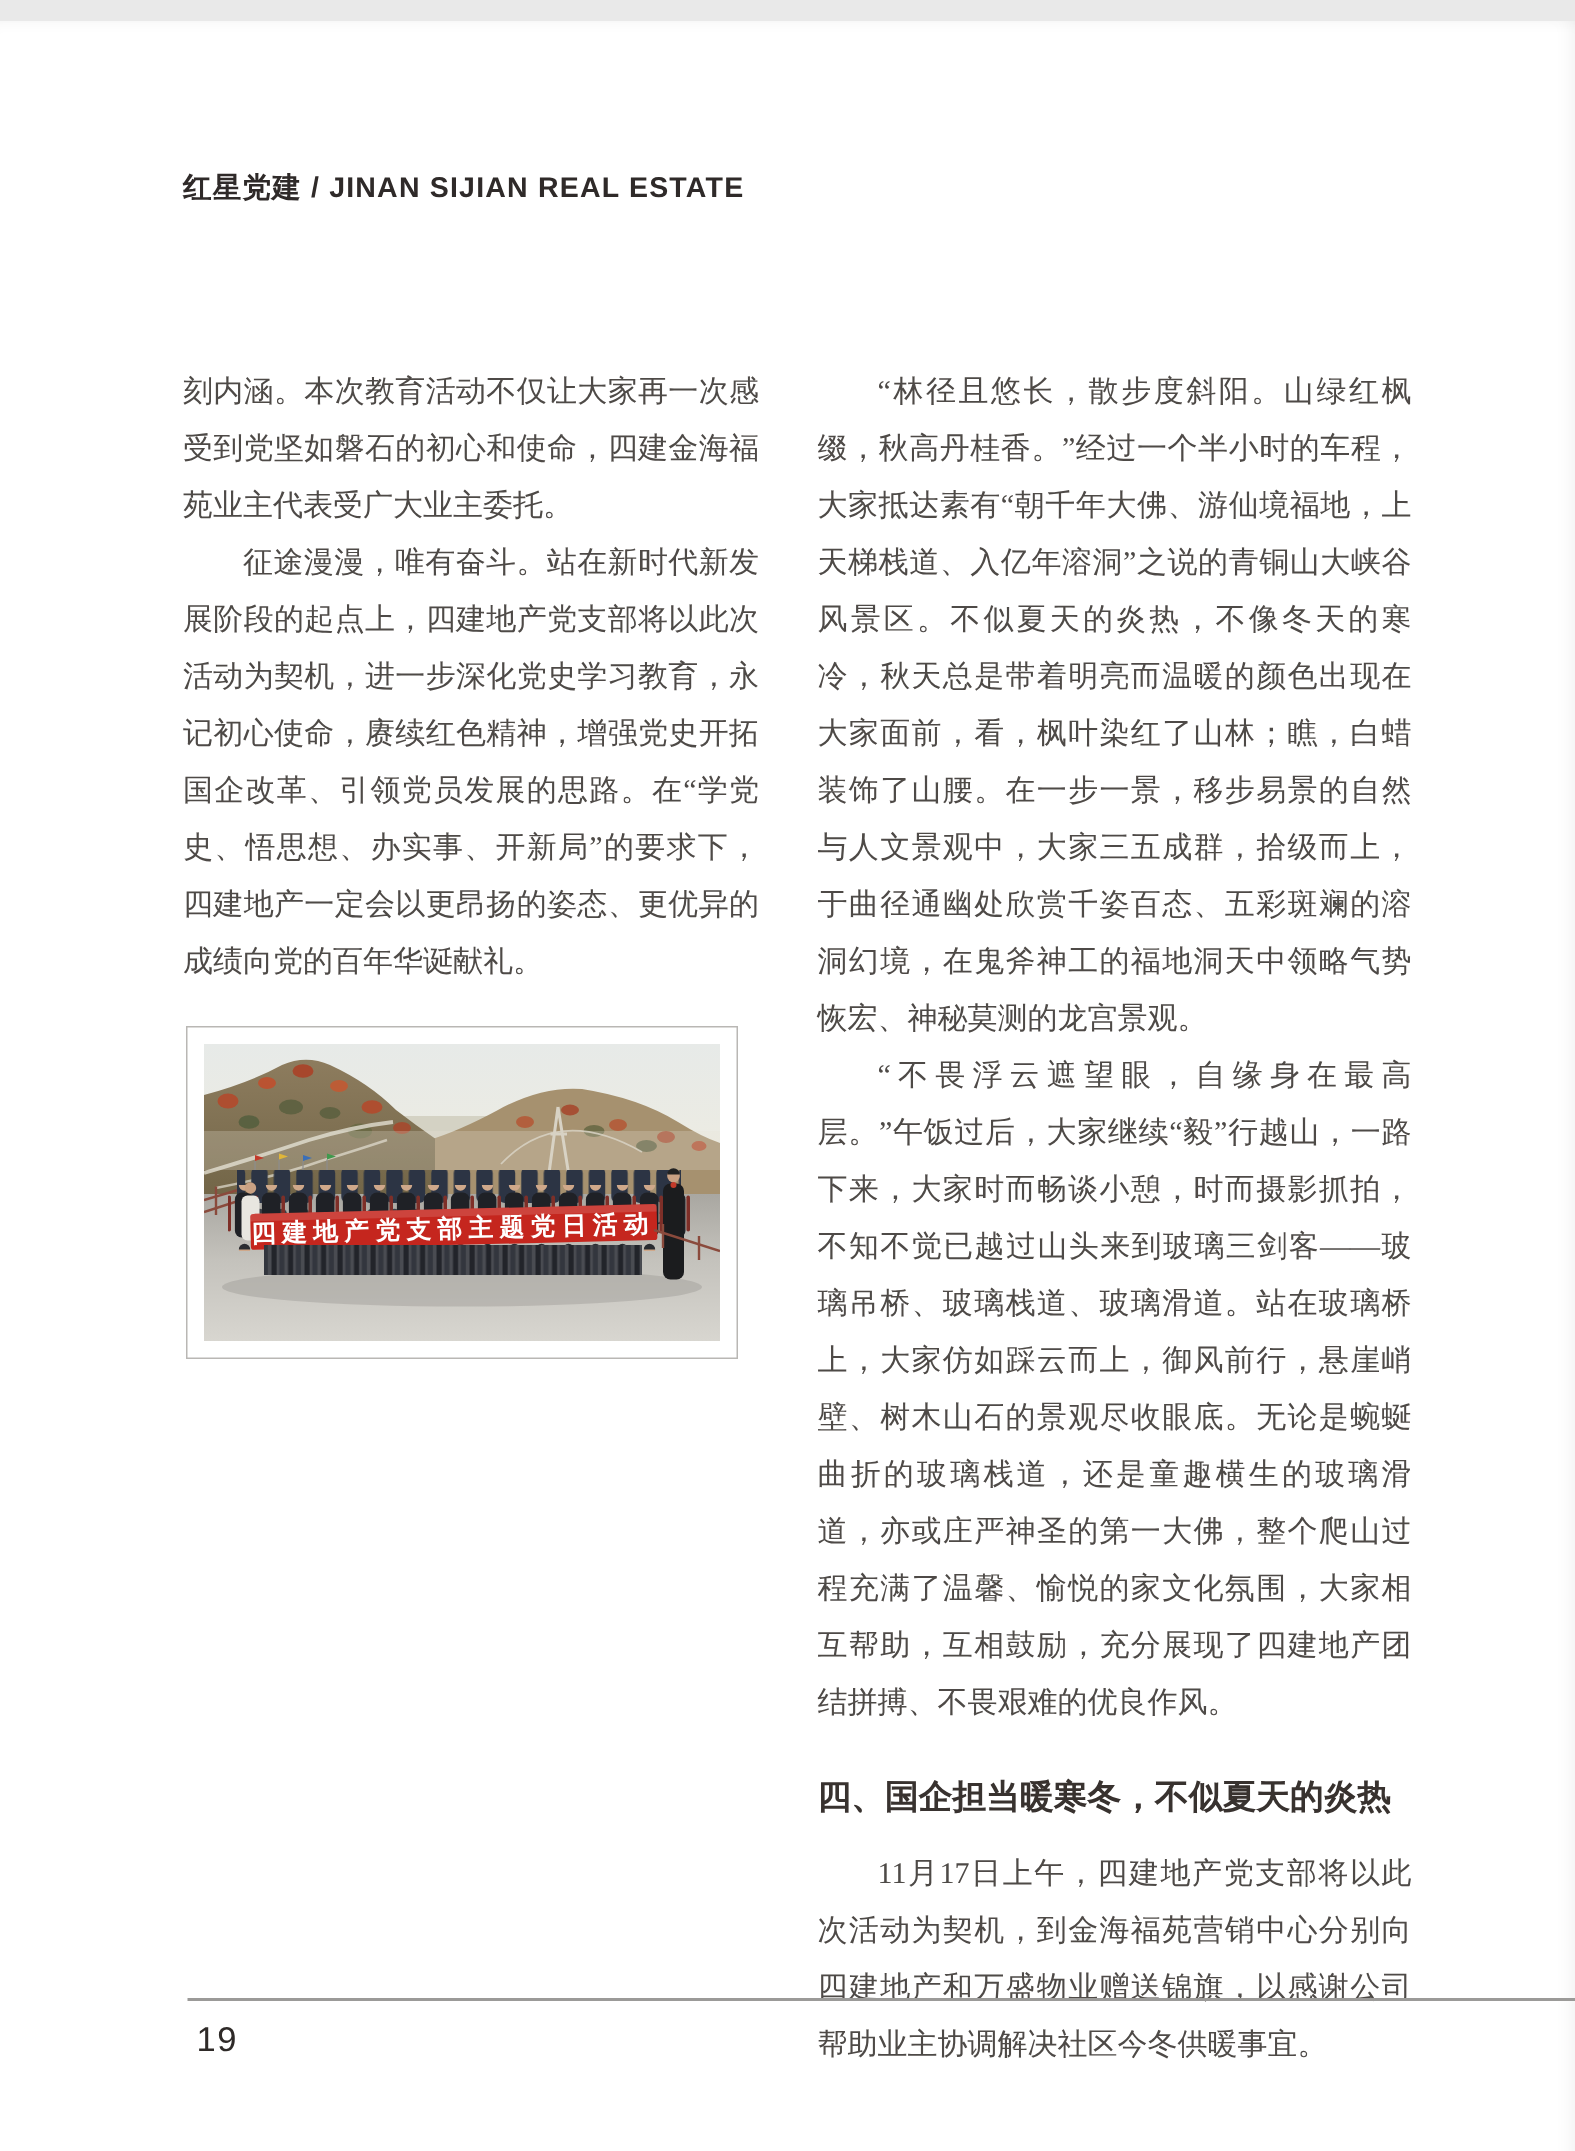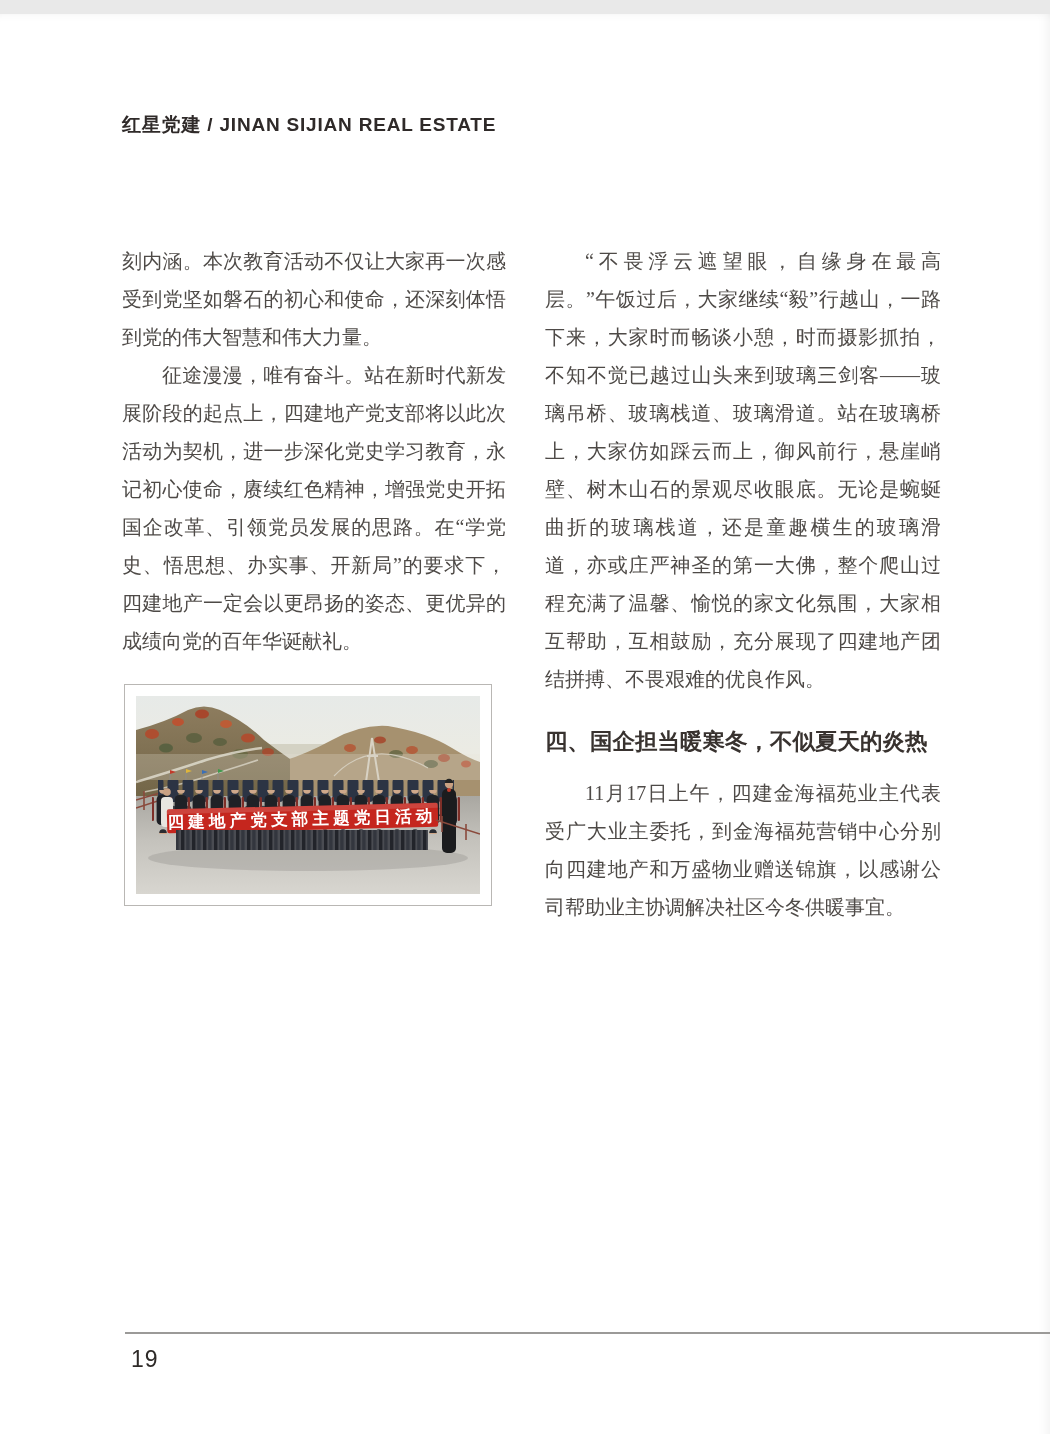--- a/index.html
+++ b/index.html
@@ -57,21 +57,21 @@
 </head>
 <body>
 
 <div class="page">
 
   <div class="header">
     <span>红星党建 / JINAN SIJIAN REAL ESTATE</span>
   </div>
 
   <div class="col col-left">
-    <p class="body-text no-indent">刻内涵。本次教育活动不仅让大家再一次感受到党坚如磐石的初心和使命，还深刻体悟到党的伟大智慧和伟大力量。</p>
+    <p class="body-text no-indent">刻内涵。本次教育活动不仅让大家再一次感受到党坚如磐石的初心和使命，四建金海福苑业主代表受广大业主委托。</p>
     <p class="body-text">征途漫漫，唯有奋斗。站在新时代新发展阶段的起点上，四建地产党支部将以此次活动为契机，进一步深化党史学习教育，永记初心使命，赓续红色精神，增强党史开拓国企改革、引领党员发展的思路。在“学党史、悟思想、办实事、开新局”的要求下，四建地产一定会以更昂扬的姿态、更优异的成绩向党的百年华诞献礼。</p>
 
     <figure class="photo-frame">
       <svg width="344" height="198" viewBox="0 0 344 198">
         <defs>
           <linearGradient id="sky" x1="0" y1="0" x2="0" y2="1">
             <stop offset="0" stop-color="#e7eae8"></stop>
             <stop offset="1" stop-color="#efecdf"></stop>
           </linearGradient>
           <linearGradient id="mtnL" x1="0" y1="0" x2="0" y2="1">
@@ -187,21 +187,22 @@
         <g stroke="#8a4a3c" stroke-width="1.6">
           <line x1="300" y1="124" x2="344" y2="138"></line>
           <line x1="306" y1="120" x2="306" y2="136"></line>
           <line x1="330" y1="128" x2="330" y2="144"></line>
         </g>
       </svg>
     </figure>
   </div>
 
   <div class="col col-right">
+    <p class="body-text">“林径且悠长，散步度斜阳。山绿红枫缀，秋高丹桂香。”经过一个半小时的车程，大家抵达素有“朝千年大佛、游仙境福地，上天梯栈道、入亿年溶洞”之说的青铜山大峡谷风景区。不似夏天的炎热，不像冬天的寒冷，秋天总是带着明亮而温暖的颜色出现在大家面前，看，枫叶染红了山林；瞧，白蜡装饰了山腰。在一步一景，移步易景的自然与人文景观中，大家三五成群，拾级而上，于曲径通幽处欣赏千姿百态、五彩斑斓的溶洞幻境，在鬼斧神工的福地洞天中领略气势恢宏、神秘莫测的龙宫景观。</p>
     <p class="body-text">“不畏浮云遮望眼，自缘身在最高层。”午饭过后，大家继续“毅”行越山，一路下来，大家时而畅谈小憩，时而摄影抓拍，不知不觉已越过山头来到玻璃三剑客——玻璃吊桥、玻璃栈道、玻璃滑道。站在玻璃桥上，大家仿如踩云而上，御风前行，悬崖峭壁、树木山石的景观尽收眼底。无论是蜿蜒曲折的玻璃栈道，还是童趣横生的玻璃滑道，亦或庄严神圣的第一大佛，整个爬山过程充满了温馨、愉悦的家文化氛围，大家相互帮助，互相鼓励，充分展现了四建地产团结拼搏、不畏艰难的优良作风。</p>
     <h3 class="section-heading">四、国企担当暖寒冬，不似夏天的炎热</h3>
-    <p class="body-text">11月17日上午，四建金海福苑业主代表受广大业主委托，到金海福苑营销中心分别向四建地产和万盛物业赠送锦旗，以感谢公司帮助业主协调解决社区今冬供暖事宜。</p>
+    <p class="body-text">11月17日上午，四建地产党支部将以此次活动为契机，到金海福苑营销中心分别向四建地产和万盛物业赠送锦旗，以感谢公司帮助业主协调解决社区今冬供暖事宜。</p>
   </div>
 
   <div class="footer-rule"></div>
   <div class="page-number">19</div>
 
 </div>
 
 </body></html>

